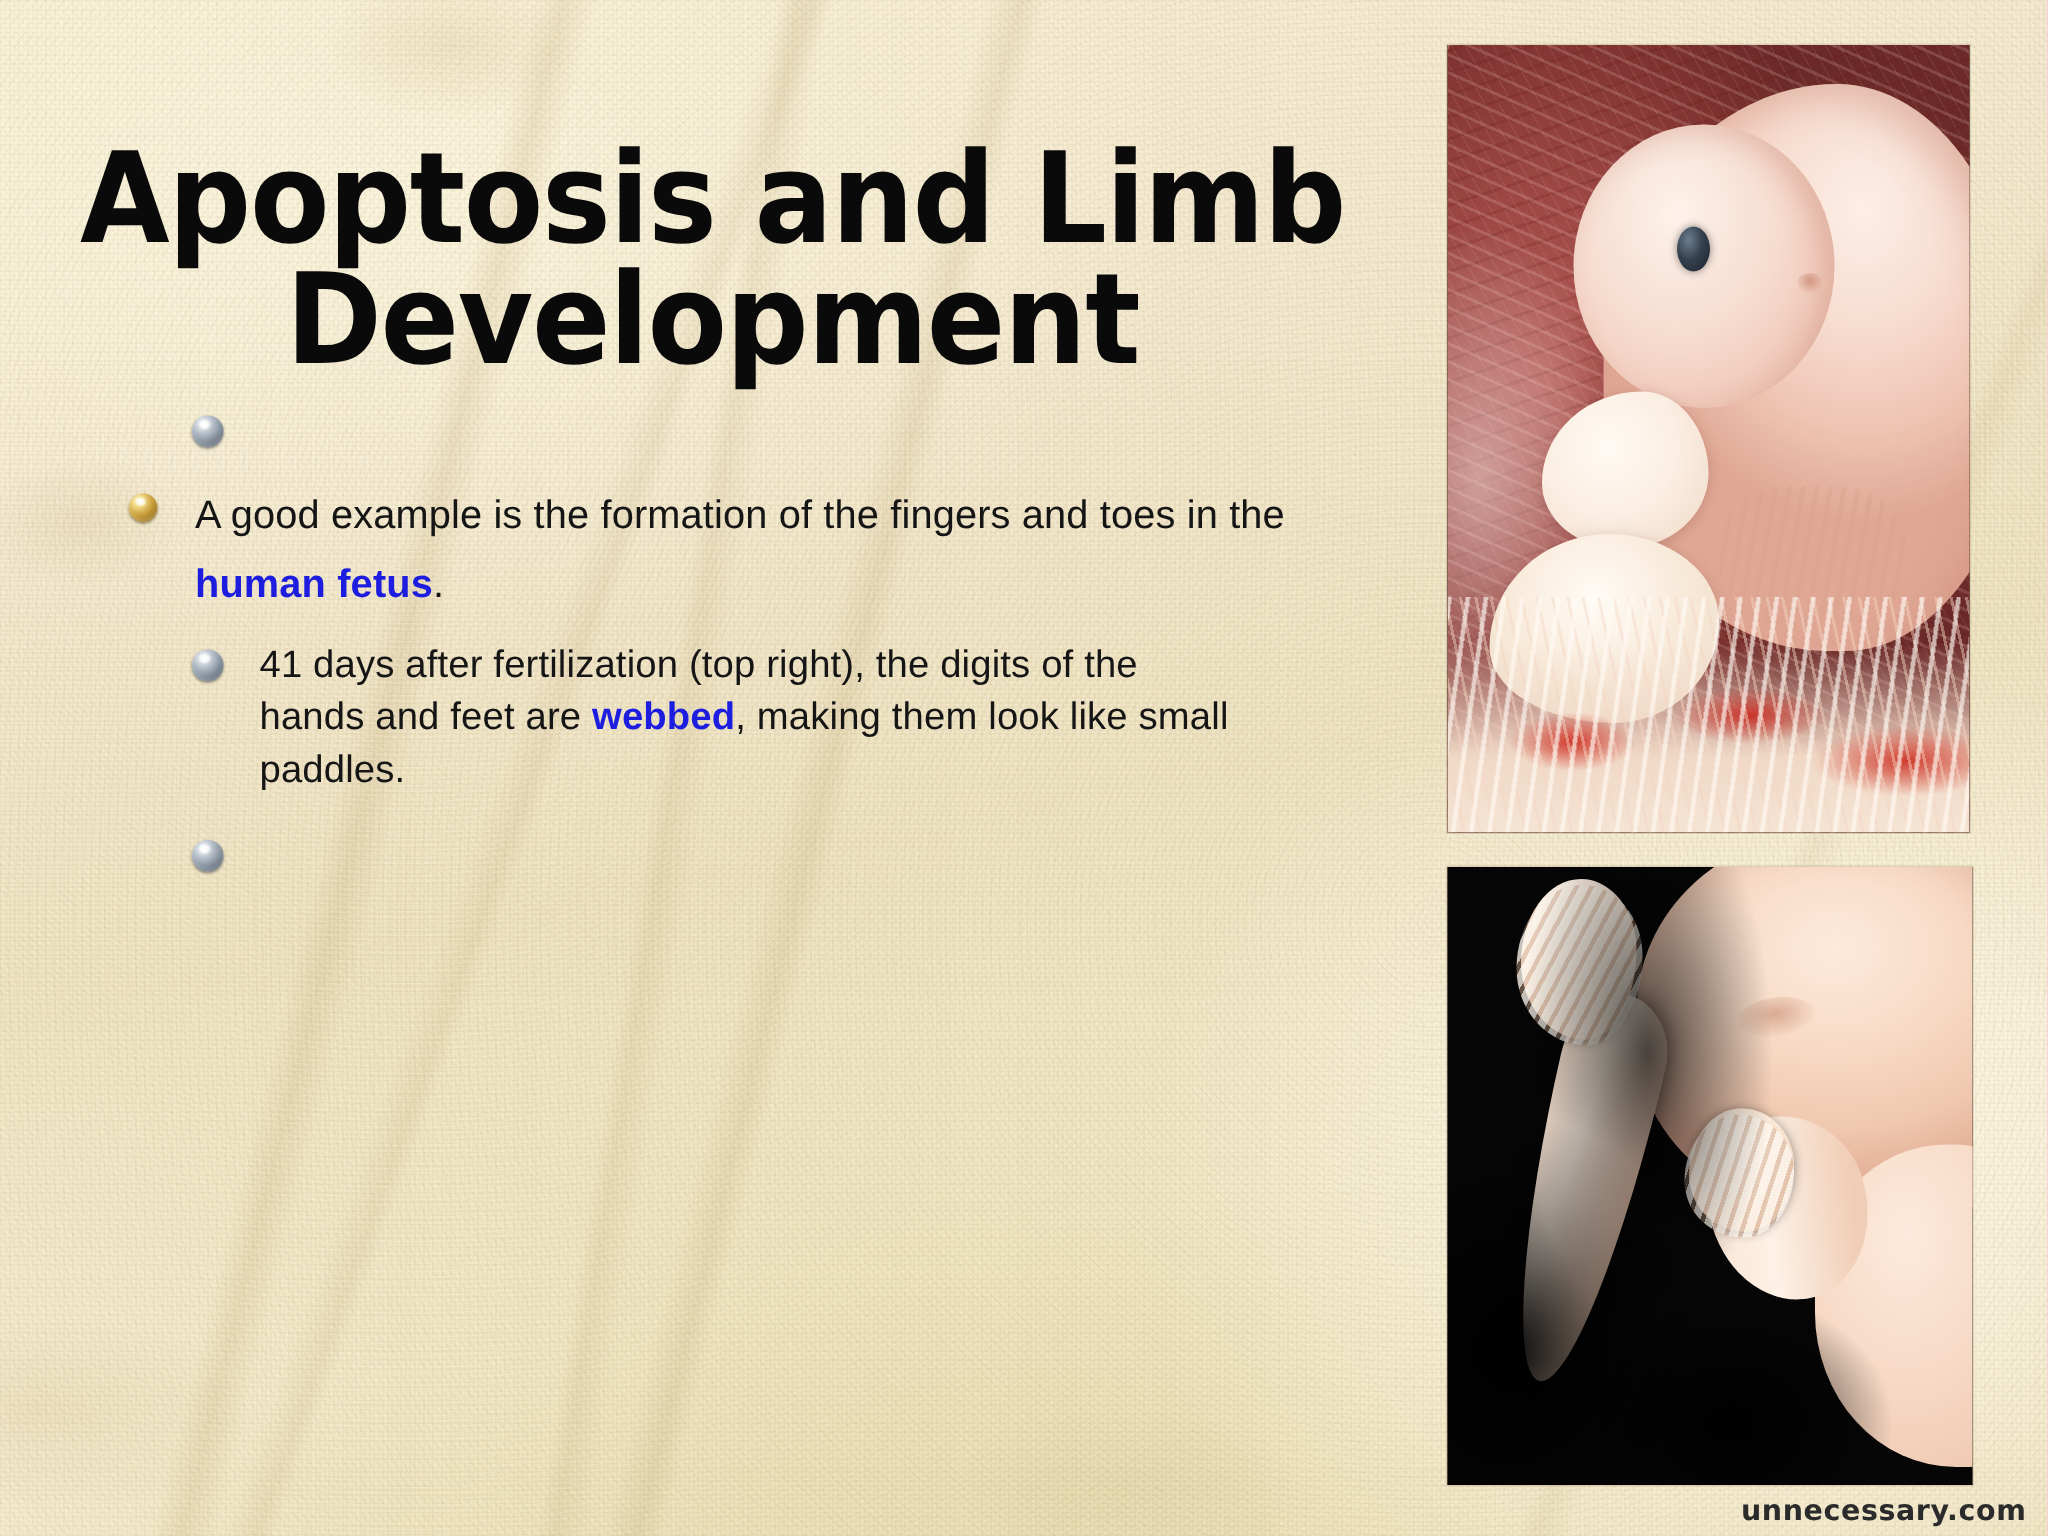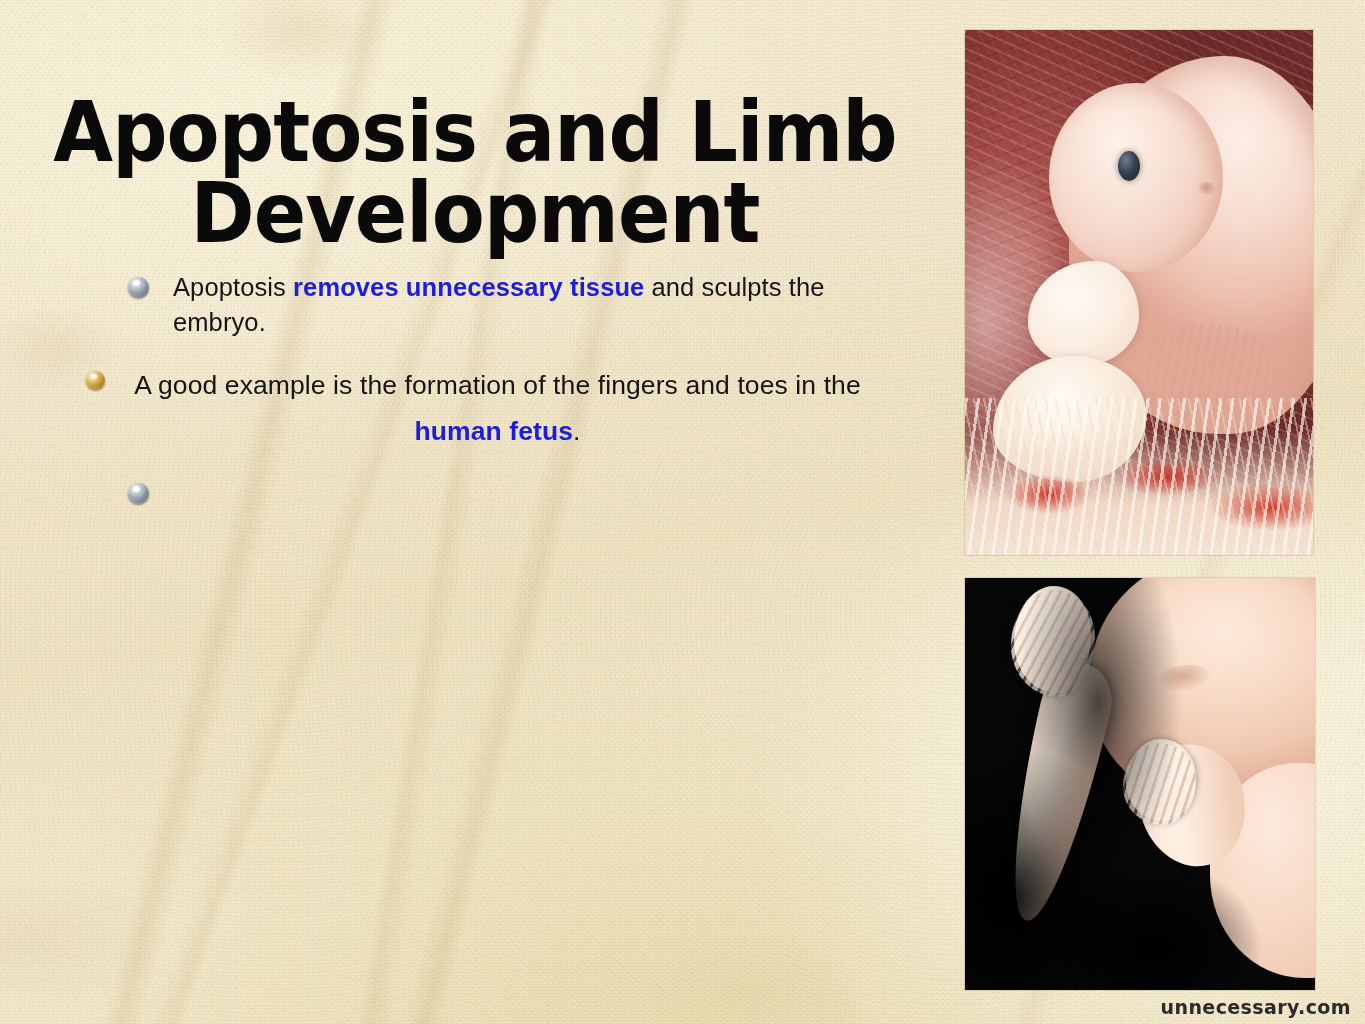--- a/index.html
+++ b/index.html
@@ -275,28 +275,31 @@
   <div class="bg-grain2"></div>
 
   <h1 id="title">Apoptosis and Limb
 Development</h1>
 
   <div id="body-col">
 
 
     <div class="bullet-row lvl2">
       <span class="marker gray"></span>
-      <span class="txt" style="max-width:660px;"><span>Apoptosis </span><span class="hl">removes unnecessary tissue</span><span> and sculpts the embryo.</span></span>
     </div>
 
-    <div class="bullet-row lvl1" style="margin-top:22px;text-align:center;">
+    <div class="bullet-row lvl1" style="margin-top:22px;">
       <span class="marker gold"></span>
       <span class="txt" style="max-width:735px;"><span>A good example is the formation of the fingers and toes in the </span><span class="hl">human fetus</span><span>.</span></span>
     </div>
 
+    <div class="bullet-row lvl2" style="margin-top:14px;">
+      <span class="marker gray"></span>
+      <span class="txt" style="max-width:660px;"><span>41 days after fertilization (top right), the digits of the hands and feet are </span><span class="hl">webbed</span><span>, making them look like small paddles.</span></span>
+    </div>
 
     <div class="bullet-row lvl2" style="margin-top:22px;">
       <span class="marker gray"></span>
     </div>
 
   </div>
 
   <div class="photo" id="photo-embryo">
     <div class="ph-layer emb-bg"></div>
     <div class="ph-layer emb-fibers"></div>

